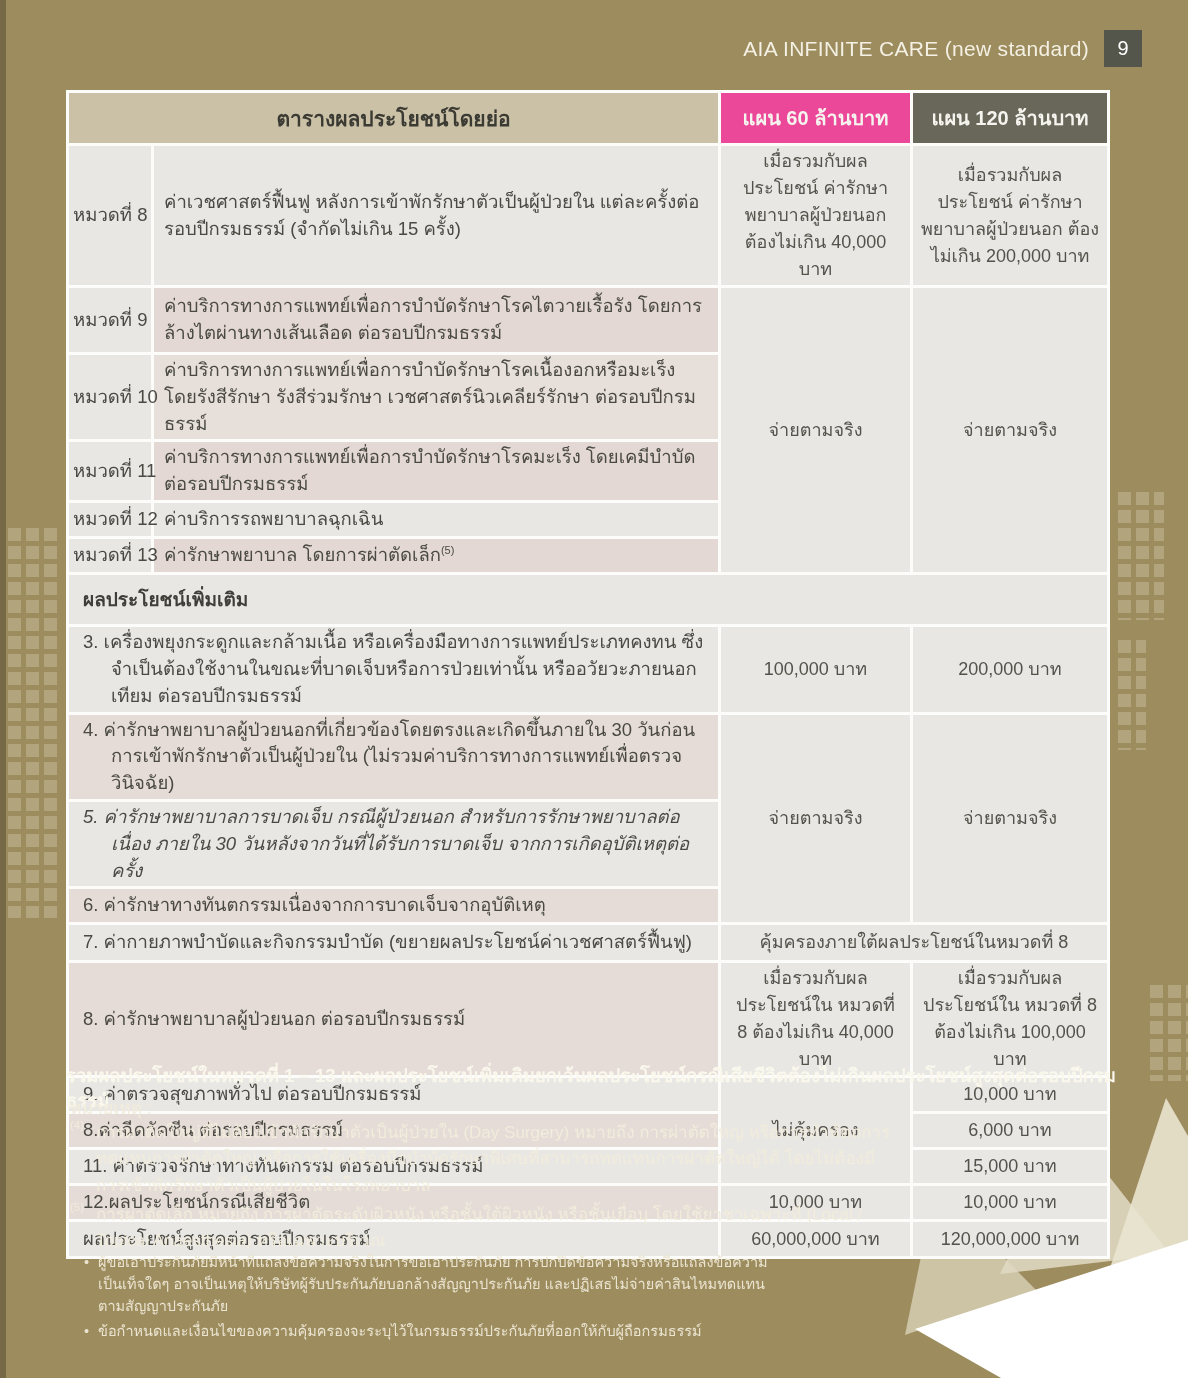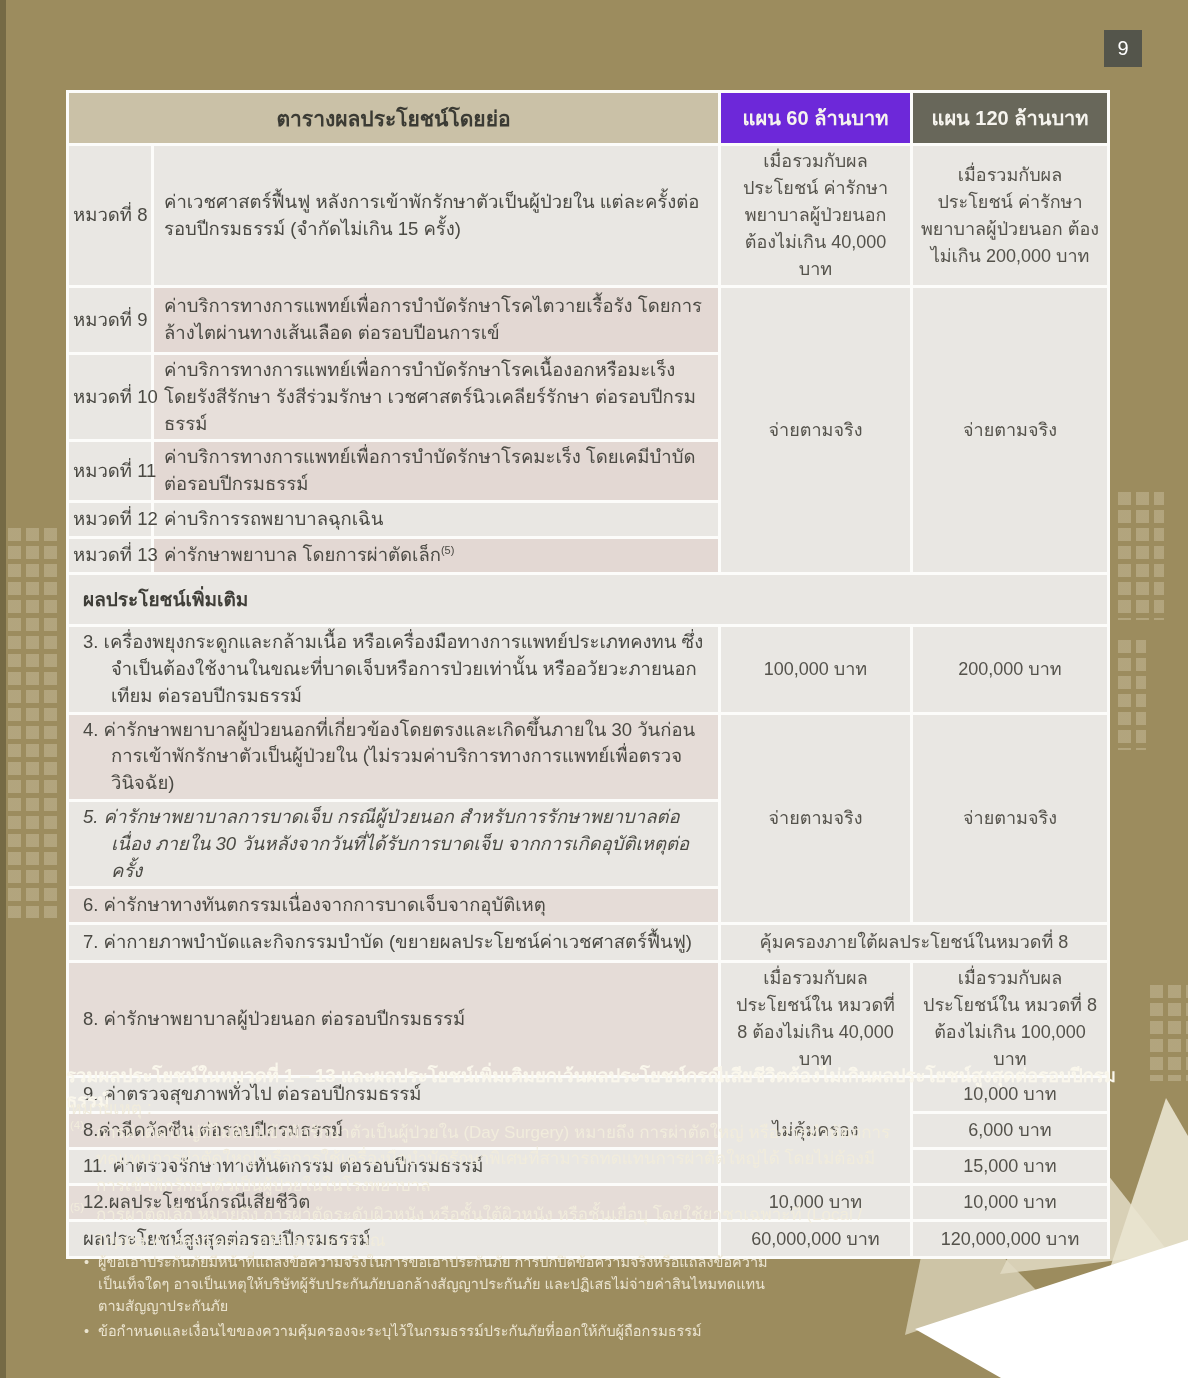--- a/index.html
+++ b/index.html
@@ -17,21 +17,21 @@
 
   
   table.benefits{
     position:absolute;left:66px;top:90px;width:1044px;
     border-collapse:separate;border-spacing:3px;background:#fcfcfa;
     table-layout:fixed;
   }
   col.c1{width:82px;} col.c2{width:564px;} col.c3{width:189px;} col.c4{width:194px;}
   .benefits th,.benefits td{padding:2px 10px;vertical-align:middle;}
   th.tbl-title{background:#cac1a7;color:#3b3b34;font-size:21px;font-weight:bold;text-align:center;}
-  th.p60{background:#6d28d9;color:#f6f4ee;font-size:20px;font-weight:bold;text-align:center;}
+  th.p60{background:#ec4899;color:#f6f4ee;font-size:20px;font-weight:bold;text-align:center;}
   th.p120{background:#68675a;color:#f6f4ee;font-size:20px;font-weight:bold;text-align:center;}
   .benefits td{font-size:18.5px;color:#4a4943;background:#e9e7e3;line-height:1.45;}
   td.lbl{text-align:center;padding:2px 4px;white-space:nowrap;}
   td.val{text-align:center;color:#54524b;font-size:18px;line-height:1.5;padding:2px 8px;}
   td.pink{background:#e3d8d3;}
   td.pink2{background:#e7dfda;}
   td.warm{background:#e5dcd7;}
   td.sect{font-weight:bold;font-size:19px;color:#3f3e38;padding-left:14px;}
   td.num{padding-left:42px;text-indent:-28px;}
   td.maxlbl{padding-left:14px;margin-top:30px;}
@@ -77,20 +77,21 @@
   <div class="mosaic m-b1"></div>
 
   <svg class="origami" viewBox="0 0 300 300">
     <polygon points="47,110 17,257 148,212" fill="#d8d1b6" fill-opacity="0.82"></polygon>
     <polygon points="183,50 112,196 282,176" fill="#e0dac3" fill-opacity="0.88"></polygon>
     <polygon points="278,20 222,190 300,178 300,58" fill="#eae4d0" fill-opacity="0.9"></polygon>
     <polygon points="27,251 300,162 300,300 113,300" fill="#ffffff"></polygon>
   </svg>
 
   <div class="topbar">
+    <span class="doc-title">AIA INFINITE CARE (new standard)</span>
     <span class="badge">9</span>
   </div>
 
   <table class="benefits">
     <colgroup>
         <col class="c1">
         <col class="c2">
         <col class="c3">
         <col class="c4">
       </colgroup>
@@ -104,21 +105,21 @@
 
     <tr style="height:86px;">
       <td class="lbl">หมวดที่ 8</td>
       <td>ค่าเวชศาสตร์ฟื้นฟู หลังการเข้าพักรักษาตัวเป็นผู้ป่วยใน แต่ละครั้งต่อรอบปีกรมธรรม์ (จำกัดไม่เกิน 15 ครั้ง)</td>
       <td class="val">เมื่อรวมกับผลประโยชน์ ค่ารักษาพยาบาลผู้ป่วยนอก ต้องไม่เกิน 40,000 บาท</td>
       <td class="val">เมื่อรวมกับผลประโยชน์ ค่ารักษาพยาบาลผู้ป่วยนอก ต้องไม่เกิน 200,000 บาท</td>
     </tr>
 
     <tr style="height:64px;">
       <td class="lbl">หมวดที่ 9</td>
-      <td class="pink">ค่าบริการทางการแพทย์เพื่อการบำบัดรักษาโรคไตวายเรื้อรัง โดยการล้างไตผ่านทางเส้นเลือด ต่อรอบปีอนการเข์</td>
+      <td class="pink">ค่าบริการทางการแพทย์เพื่อการบำบัดรักษาโรคไตวายเรื้อรัง โดยการล้างไตผ่านทางเส้นเลือด ต่อรอบปีกรมธรรม์</td>
       <td class="val" rowspan="5">จ่ายตามจริง</td>
       <td class="val" rowspan="5">จ่ายตามจริง</td>
     </tr>
     <tr style="height:64px;">
       <td class="lbl">หมวดที่ 10</td>
       <td class="pink2">ค่าบริการทางการแพทย์เพื่อการบำบัดรักษาโรคเนื้องอกหรือมะเร็ง โดยรังสีรักษา รังสีร่วมรักษา เวชศาสตร์นิวเคลียร์รักษา ต่อรอบปีกรมธรรม์</td>
     </tr>
     <tr style="height:33px;">
       <td class="lbl">หมวดที่ 11</td>
       <td class="pink">ค่าบริการทางการแพทย์เพื่อการบำบัดรักษาโรคมะเร็ง โดยเคมีบำบัด ต่อรอบปีกรมธรรม์</td>

